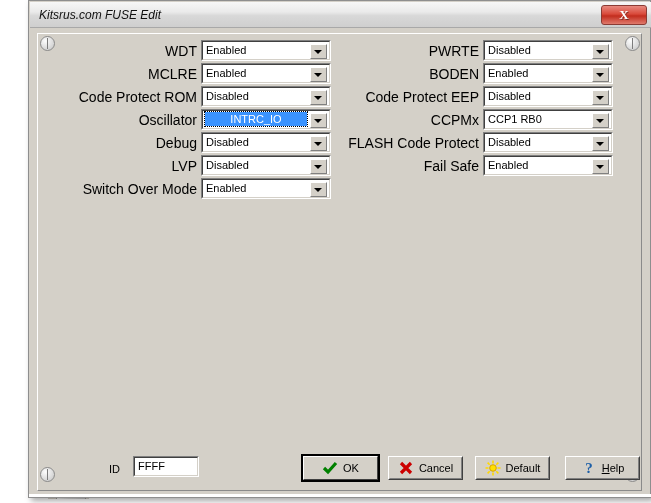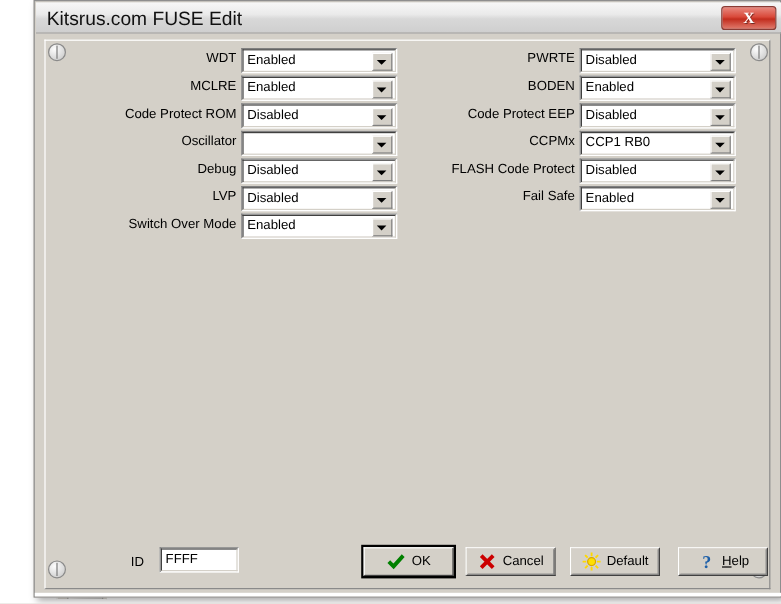--- a/index.html
+++ b/index.html
@@ -101,23 +101,24 @@
     position: absolute;
     left: 1px; top: 1px;
     width: 621px; height: 26px;
     background: linear-gradient(to bottom, #f7f7f7 0%, #eaeaea 40%, #d8d8d8 55%, #cfcfcf 100%);
     border-bottom: 1px solid #a8a8a8;
     box-sizing: border-box;
   }
   #title-text {
     position: absolute;
     left: 9px; top: 6px;
-    font-size: 16px;
+    font-size: 12px;
     color: #111111;
     white-space: nowrap;
+    font-style: italic;
   }
   #close-button {
     position: absolute;
     right: 4px; top: 3px;
     width: 46px; height: 20px;
     border: 1px solid #8a3b34;
     border-radius: 3px;
     background: linear-gradient(to bottom, #e88a80 0%, #d9493a 45%, #c22d1e 55%, #e07a6c 100%);
     box-sizing: border-box;
     cursor: pointer;
@@ -171,21 +172,21 @@
   .fuse-row {
     position: absolute;
     height: 21px;
   }
   .fuse-label {
     position: absolute;
     right: 0;
     top: 3px;
     text-align: left;
     white-space: nowrap;
-    font-size: 11px;
+    font-size: 14px;
     color: #000000;
   }
   .combo {
     position: absolute;
     width: 130px;
     height: 21px;
     background: #ffffff;
     border: 1px solid;
     border-color: #808080 #ffffff #ffffff #808080;
     box-sizing: border-box;
@@ -389,20 +390,21 @@
           <div class="combo-inner">
             <div class="combo-value">Disabled</div>
             <div class="combo-arrow"></div>
           </div>
         </div>
       </div>
       <div class="fuse-row" style="top: 108px; left: 0px; width: 623px;">
         <div class="fuse-label" style="right: 455px;">Oscillator</div>
         <div class="combo focused" style="left: 172px;">
           <div class="combo-inner">
+            <div class="combo-value">INTRC_IO</div>
             <div class="combo-arrow"></div>
           </div>
         </div>
       </div>
       <div class="fuse-row" style="top: 131px; left: 0px; width: 623px;">
         <div class="fuse-label" style="right: 455px;">Debug</div>
         <div class="combo" style="left: 172px;">
           <div class="combo-inner">
             <div class="combo-value">Disabled</div>
             <div class="combo-arrow"></div>

